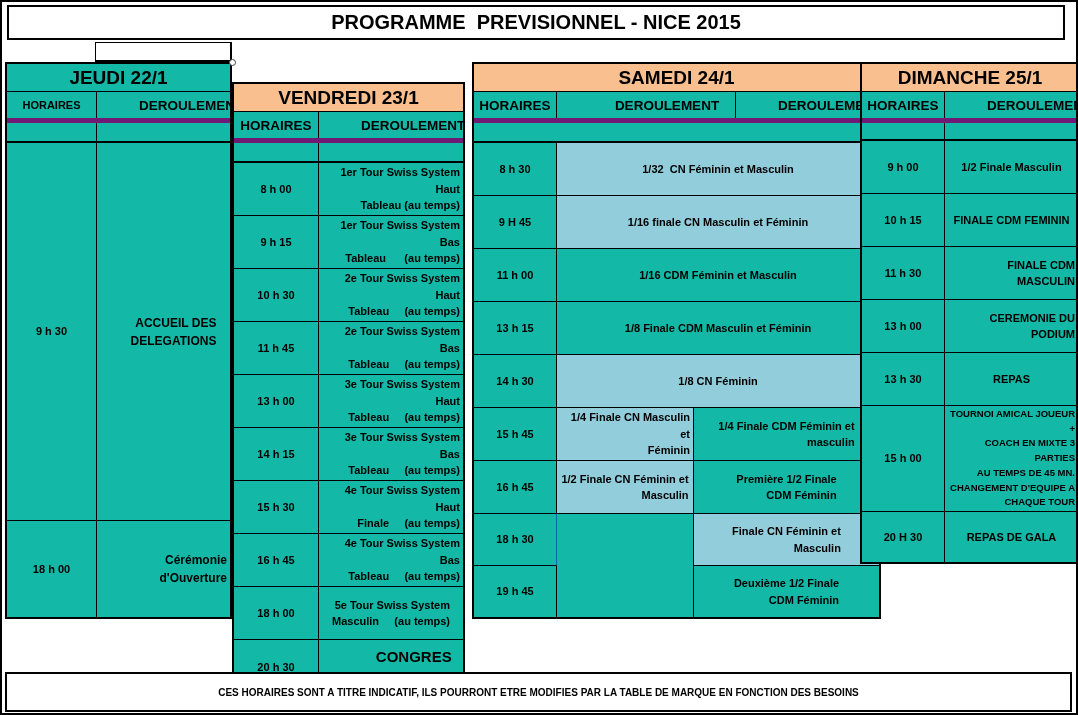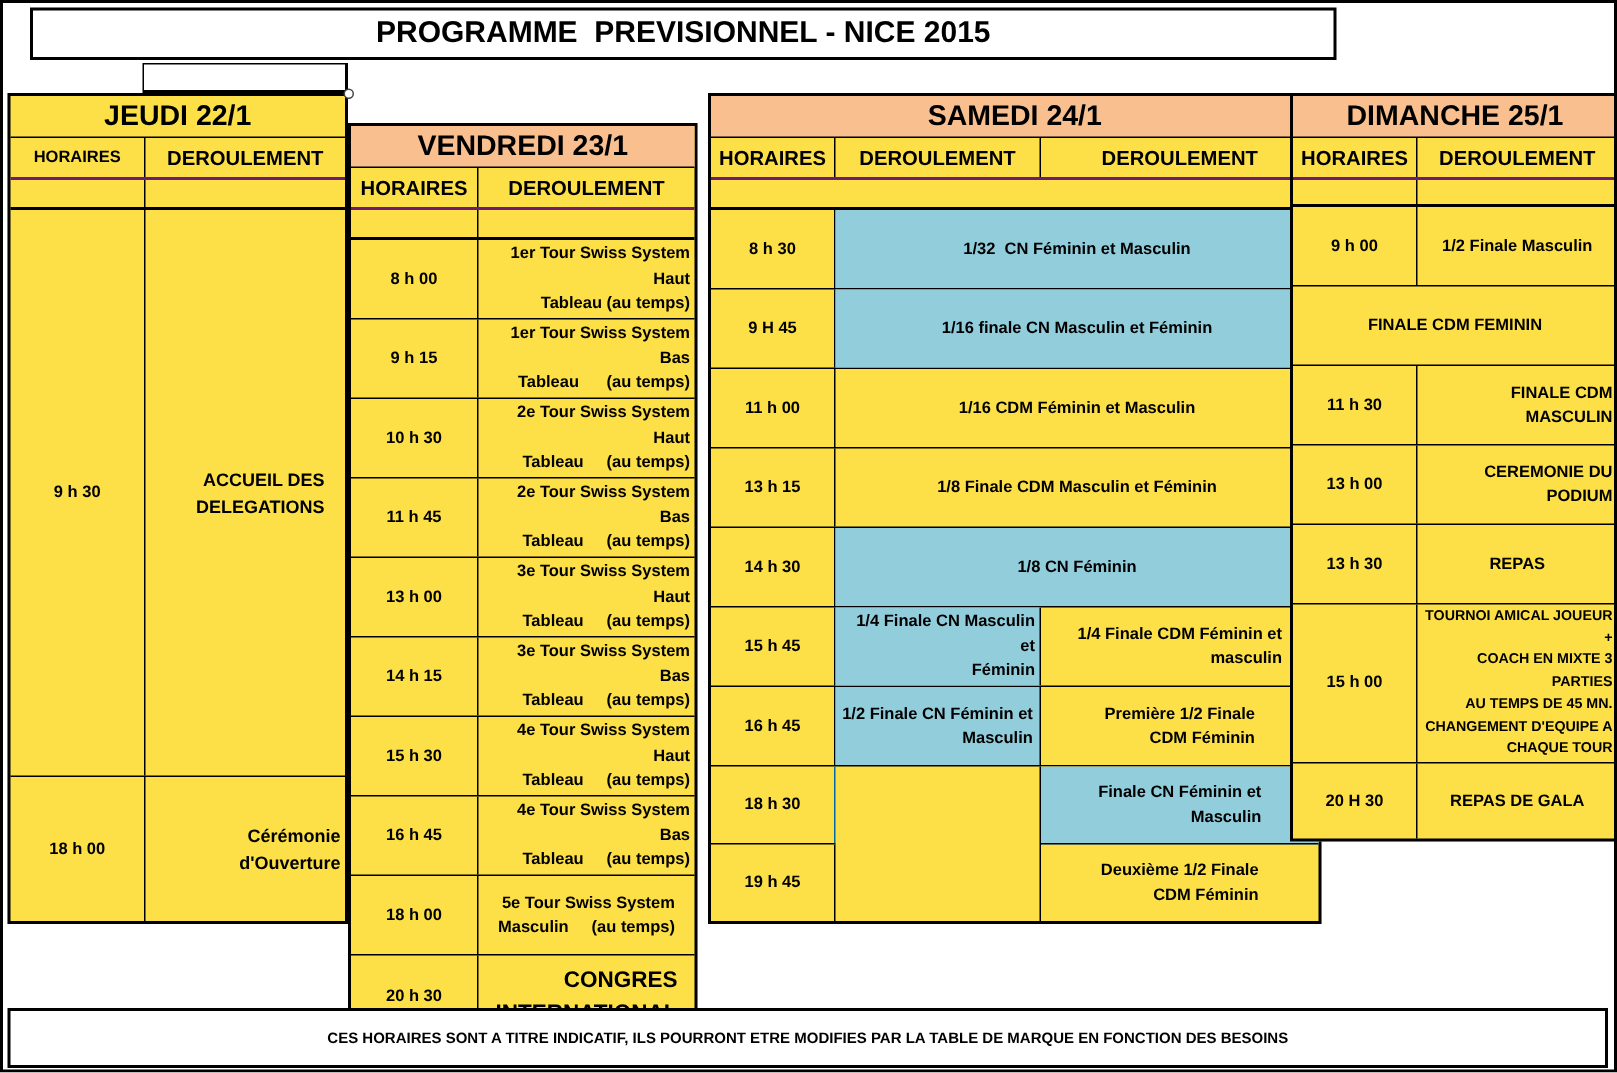--- a/index.html
+++ b/index.html
@@ -3,45 +3,45 @@
 <meta charset="utf-8">
 <style>
   html,body{margin:0;padding:0;}
   body{
     width:1078px;height:715px;position:relative;background:#fff;color:#000;
     font-family:"Liberation Sans",sans-serif;font-weight:bold;overflow:hidden;
   }
   .frame{position:absolute;inset:0;border:2px solid #000;pointer-events:none;z-index:10;}
 
   .title-box{
-    position:absolute;left:7px;top:5px;width:871px;height:35px;border:2px solid #000;
+    position:absolute;left:7px;top:5px;width:1058px;height:35px;border:2px solid #000;
     box-sizing:border-box;display:flex;align-items:center;justify-content:center;
-    font-size:20px;white-space:pre;background:#fff;margin-left:13px;
+    font-size:20px;white-space:pre;background:#fff;
   }
 
   .float-box{
     position:absolute;left:95px;top:42px;width:137px;height:20px;background:#fff;
     border:1px solid #000;border-right-width:2px;border-bottom-width:2px;box-sizing:border-box;z-index:5;
   }
   .handle{
     position:absolute;left:229px;top:59px;width:7px;height:7px;border-radius:50%;
     background:#fff;border:1px solid #444;box-sizing:border-box;z-index:6;
   }
 
-  .tbl{position:absolute;border:2px solid #000;background:#fde047;box-sizing:border-box;}
+  .tbl{position:absolute;border:2px solid #000;background:#14b8a6;box-sizing:border-box;}
   #jeudi{left:5px;top:62px;width:227px;}
   #vendredi{left:232px;top:62px;width:233px;margin-top:20px;}
   #samedi{left:472px;top:62px;width:409px;}
   #dimanche{left:860px;top:62px;width:220px;}
 
   .day-hdr{height:27px;border-bottom:1px solid #000;display:flex;align-items:center;justify-content:center;font-size:19px;}
   .orange{background:#FABF8F;}
   .blue{background:#92CDDC;}
 
-  .col-hdr{display:flex;height:26px;border-bottom:2px solid #701a75;font-size:13.5px;}
+  .col-hdr{display:flex;height:26px;border-bottom:5px solid #701a75;font-size:13.5px;gap:42px;}
   .col-hdr > div{display:flex;align-items:center;justify-content:center;box-sizing:border-box;}
 
   .blank-row{height:18px;border-bottom:2px solid #000;display:flex;}
   .blank-row .bdiv{box-sizing:border-box;border-right:1px solid #000;}
   #dimanche .blank-row{height:16px;}
 
   .row{display:flex;border-bottom:1px solid #000;}
   .row.last{border-bottom:none;}
   .cell{
     display:flex;align-items:center;justify-content:center;text-align:right;
@@ -156,21 +156,21 @@
 Tableau     (au temps)</div>
   </div>
   <div class="row">
     <div class="cell time vt">14 h 15</div>
     <div class="cell ev">3e Tour Swiss System Bas
 Tableau     (au temps)</div>
   </div>
   <div class="row">
     <div class="cell time vt">15 h 30</div>
     <div class="cell ev">4e Tour Swiss System Haut
-Tableau     (au temps)</div>
+Finale     (au temps)</div>
   </div>
   <div class="row">
     <div class="cell time vt">16 h 45</div>
     <div class="cell ev">4e Tour Swiss System Bas
 Tableau     (au temps)</div>
   </div>
   <div class="row">
     <div class="cell time vt">18 h 00</div>
     <div class="cell ev">5e Tour Swiss System
 Masculin     (au temps)</div>
@@ -244,20 +244,21 @@
   </div>
   <div class="blank-row">
       <div class="bdiv dt"></div>
     </div>
 
   <div class="row">
     <div class="cell time dt">9 h 00</div>
     <div class="cell ev">1/2 Finale Masculin</div>
   </div>
   <div class="row">
+    <div class="cell time dt">10 h 15</div>
     <div class="cell ev">FINALE CDM FEMININ</div>
   </div>
   <div class="row">
     <div class="cell time dt">11 h 30</div>
     <div class="cell ev">FINALE CDM MASCULIN</div>
   </div>
   <div class="row">
     <div class="cell time dt">13 h 00</div>
     <div class="cell ev">CEREMONIE DU PODIUM</div>
   </div>

